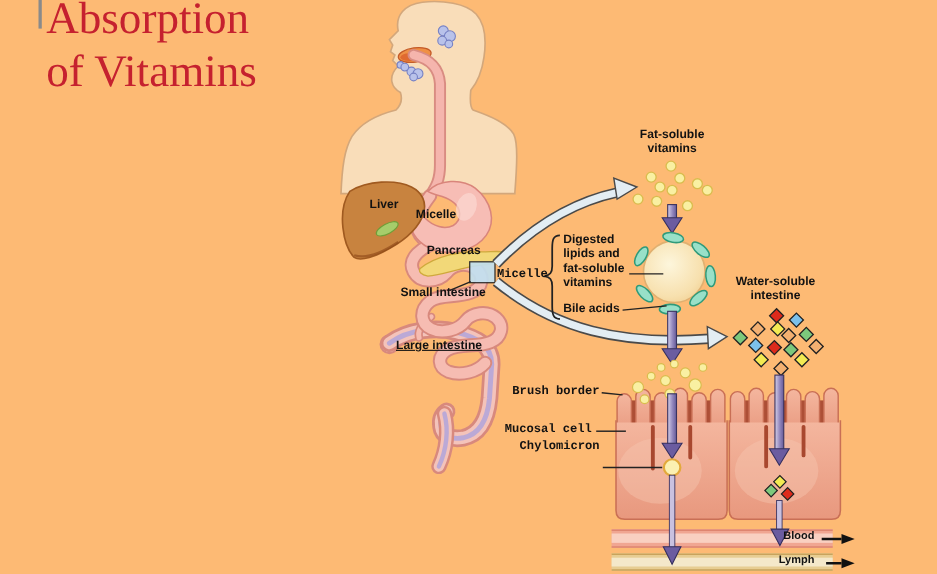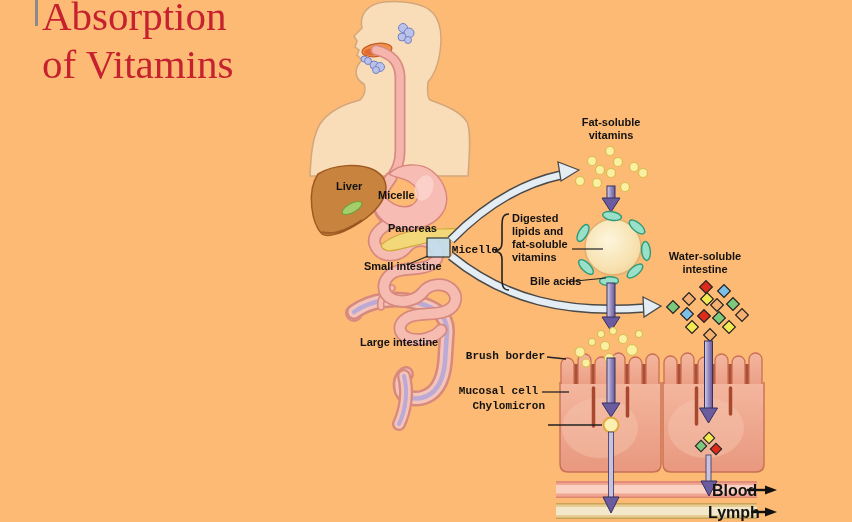--- a/index.html
+++ b/index.html
@@ -7,21 +7,21 @@
          font-family:"Liberation Sans",sans-serif;}
   .stage svg{position:absolute;left:0;top:0;}
   .accent-bar{position:absolute;left:35px;top:0;width:3px;height:26px;background:#8a8a8a;}
   .slide-title{position:absolute;left:42px;top:-8px;width:260px;
                font-family:"Liberation Serif",serif;font-weight:400;
                font-size:41px;line-height:48px;color:#c5212f;white-space:pre;}
   .lbl{position:absolute;font-weight:bold;font-size:11px;color:#121212;line-height:1.18;}
   .ml{white-space:pre-line;}
   .ctr{text-align:center;}
   .rgt{text-align:right;font-family:Liberation Mono, monospace;}
-  .big{font-size:16px;}
+  .big{font-size:10px;}
 </style>
 </head>
 <body>
 
 <div class="stage">
 
 <svg width="852" height="522" viewBox="0 0 852 522">
   <defs>
     <linearGradient id="shaftG" x1="0" y1="0" x2="1" y2="0">
       <stop offset="0" stop-color="#d6d0e8"></stop>
@@ -263,30 +263,30 @@
 </svg>
 
 <div class="accent-bar"></div>
 <div class="slide-title"><span>Absorption</span>
 <span>of Vitamins</span></div>
 
 <div class="lbl" style="left:336px;top:180px;width:46px;">Liver</div>
 <div class="lbl" style="left:378px;top:189px;">Micelle</div>
 <div class="lbl" style="left:388px;top:222px;">Pancreas</div>
 <div class="lbl" style="left:364px;top:260px;">Small intestine</div>
-<div class="lbl" style="left:360px;top:336px;">Large intestine</div>
+<div class="lbl" style="left:360px;top:308px;text-decoration:underline;">Large intestine</div>
 
 <div class="lbl rgt" style="left:448px;top:244px;width:50px;">Micelle</div>
 <div class="lbl ml ctr" style="left:551px;top:116px;width:120px;">Fat-soluble
 vitamins</div>
 <div class="lbl ml" style="left:512px;top:212px;width:70px;">Digested
 lipids and
 fat-soluble
 vitamins</div>
-<div class="lbl" style="left:512px;top:275px;margin-left:18px;">Bile acids</div>
+<div class="lbl" style="left:512px;top:275px;">Bile acids</div>
 <div class="lbl ml ctr" style="left:645px;top:250px;width:120px;">Water-soluble
 intestine</div>
 <div class="lbl rgt" style="left:455px;top:350px;width:90px;">Brush border</div>
 <div class="lbl rgt" style="left:453px;top:385px;width:85px;">Mucosal cell</div>
 <div class="lbl rgt" style="left:450px;top:400px;width:95px;">Chylomicron</div>
 <div class="lbl big" style="left:712px;top:482px;">Blood</div>
 <div class="lbl big" style="left:708px;top:504px;">Lymph</div>
 
 </div>
 

